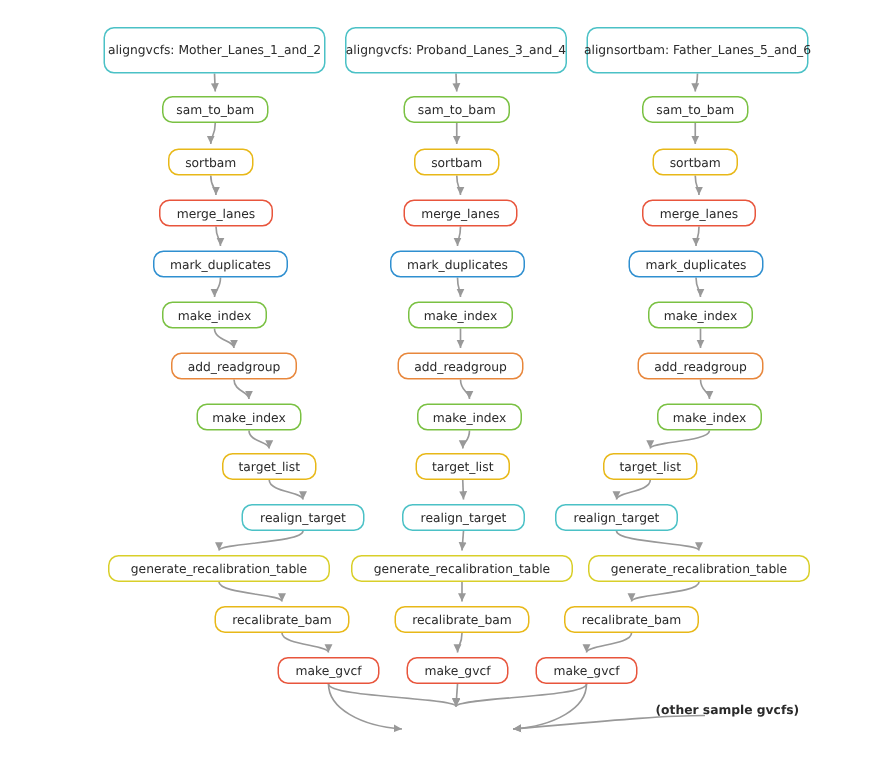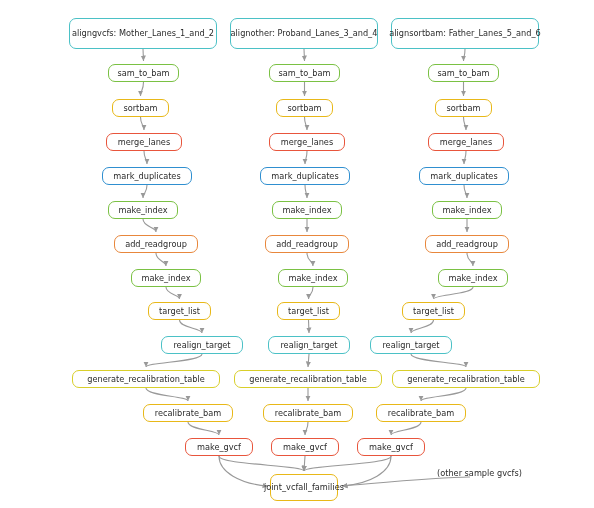--- a/index.html
+++ b/index.html
@@ -105,28 +105,28 @@
         <path d="M391,456 C391,465 304,465 304,471" marker-end="url(#arrowhead)"></path>
       </g>
 
     <g stroke="#999999" stroke-width="1.1" fill="none">
       <path d="M219,456 C219,472 240,484 268,486" marker-end="url(#arrowhead)"></path>
       <path d="M391,456 C391,472 370,484 342,486" marker-end="url(#arrowhead)"></path>
       <path d="M470,477 C440,477 400,481 342,486" marker-end="url(#arrowhead)"></path>
     </g>
   </svg>
 
-  <div class="free-label" style="left:437px; top:468px;">(other sample gvcfs)</div>
+  <div class="free-label" style="left:437px; top:468px;font-weight:bold;">(other sample gvcfs)</div>
 <div class="node" style="left: 69px; top: 18px; width: 148px; height: 31px; border-color: rgb(75, 193, 198);">
       <span class="l1">align</span>
       <span class="l2">gvcfs: Mother_Lanes_1_and_2</span>
     </div>
     <div class="node" style="left: 230px; top: 18px; width: 148px; height: 31px; border-color: rgb(75, 193, 198);">
       <span class="l1">align</span>
-      <span class="l2">other: Proband_Lanes_3_and_4</span>
+      <span class="l2">gvcfs: Proband_Lanes_3_and_4</span>
     </div>
     <div class="node" style="left: 391px; top: 18px; width: 148px; height: 31px; border-color: rgb(75, 193, 198);">
       <span class="l1">align</span>
       <span class="l2">sortbam: Father_Lanes_5_and_6</span>
     </div>
     <div class="node" style="left: 108px; top: 64px; width: 71px; height: 18px; border-color: rgb(122, 193, 67);">
       <span class="l1">sam_to_bam</span>
     </div>
     <div class="node" style="left: 269px; top: 64px; width: 71px; height: 18px; border-color: rgb(122, 193, 67);">
       <span class="l1">sam_to_bam</span>
@@ -226,17 +226,13 @@
     </div>
     <div class="node" style="left: 185px; top: 438px; width: 68px; height: 18px; border-color: rgb(232, 85, 60);">
       <span class="l1">make_gvcf</span>
     </div>
     <div class="node" style="left: 271px; top: 438px; width: 68px; height: 18px; border-color: rgb(232, 85, 60);">
       <span class="l1">make_gvcf</span>
     </div>
     <div class="node" style="left: 357px; top: 438px; width: 68px; height: 18px; border-color: rgb(232, 85, 60);">
       <span class="l1">make_gvcf</span>
     </div>
-    <div class="node" style="left: 270px; top: 474px; width: 68px; height: 27px; border-color: rgb(232, 184, 24);">
-      <span class="l1">joint_vcf</span>
-      <span class="l2">all_families</span>
-    </div>
   </div>
 
 </body></html>

